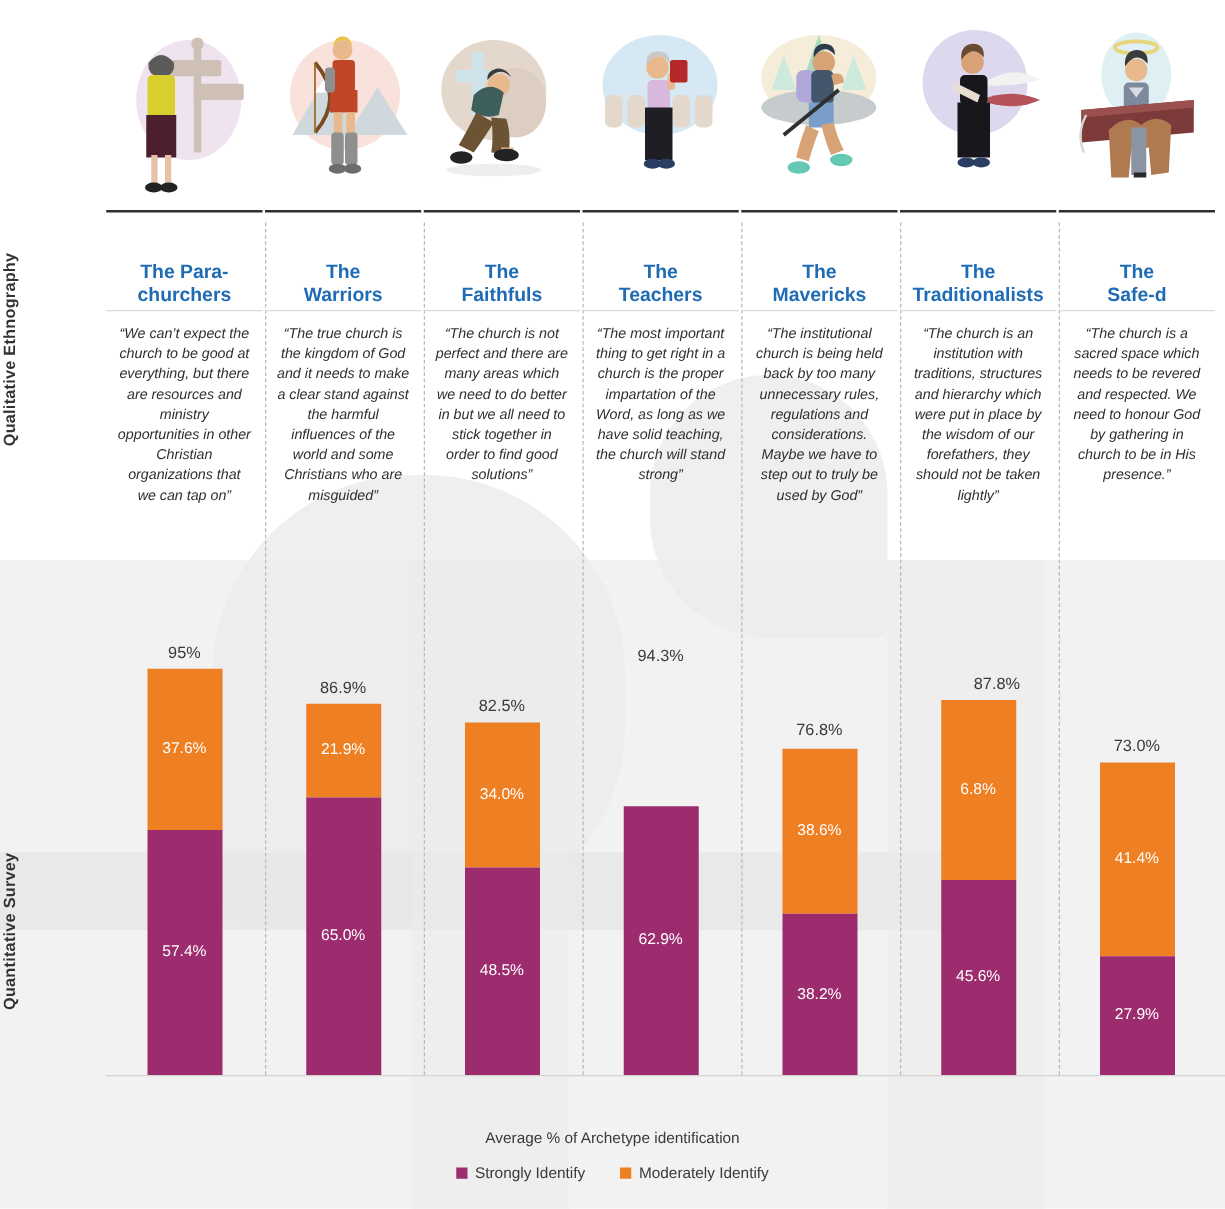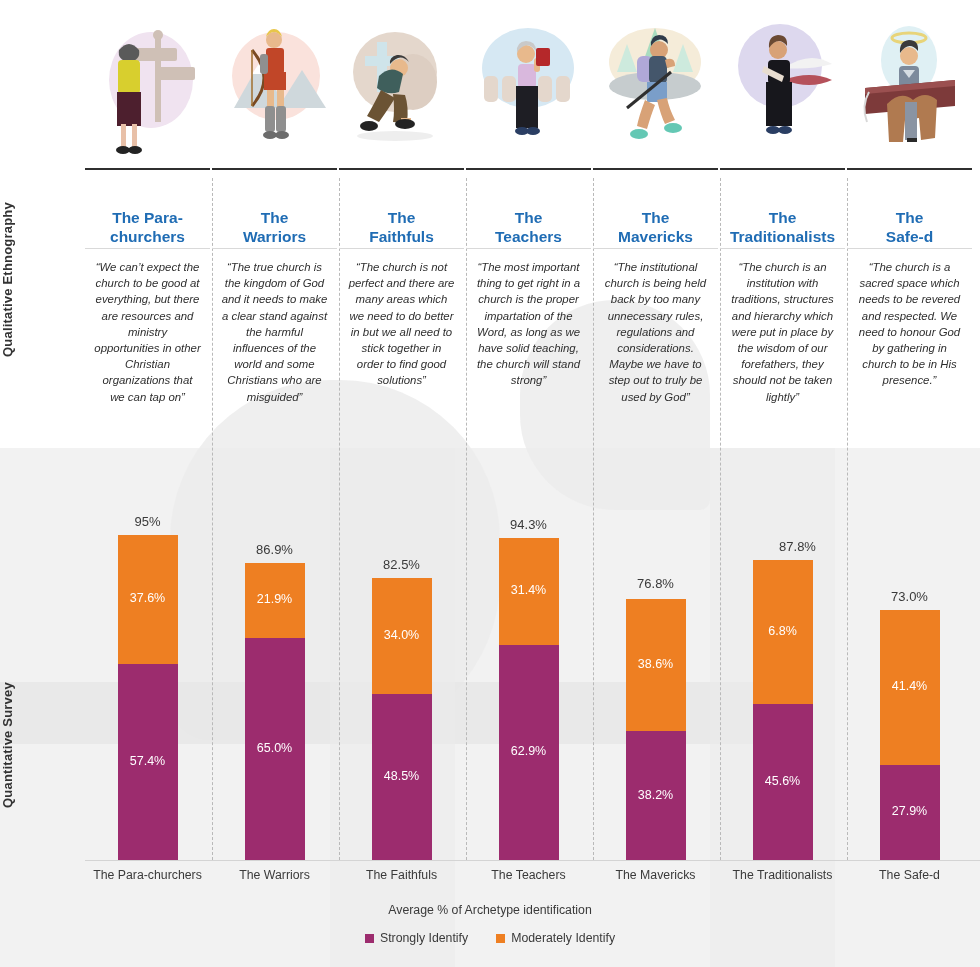--- a/index.html
+++ b/index.html
@@ -364,23 +364,20 @@
             <span class="lbl" style="top: 50.14px;">34.0%</span>
           </div>
           <div class="seg str" style="height: 165.87px;">
             <span class="lbl" style="top: 74.935px;">48.5%</span>
           </div>
         </div>
       </div>
       <div class="barwrap" style="left: 381px;">
         <div class="total" style="bottom: 328.506px;">94.3%</div>
         <div class="bar">
-          <div class="seg mod" style="height: 107.388px;">
-            <span class="lbl" style="top: 45.694px;">31.4%</span>
-          </div>
           <div class="seg str" style="height: 215.118px;">
             <span class="lbl" style="top: 99.559px;">62.9%</span>
           </div>
         </div>
       </div>
       <div class="barwrap" style="left: 508px;">
         <div class="total" style="bottom: 268.656px;">76.8%</div>
         <div class="bar">
           <div class="seg mod" style="height: 132.012px;">
             <span class="lbl" style="top: 58.006px;">38.6%</span>
@@ -408,29 +405,20 @@
             <span class="lbl" style="top: 69.121px;">41.4%</span>
           </div>
           <div class="seg str" style="height: 95.418px;">
             <span class="lbl" style="top: 39.709px;">27.9%</span>
           </div>
         </div>
       </div>
     </div>
   <div class="axis-line" style="left:85px;width:895px;"></div>
 
-  <div class="xlabels" id="xlabels">
-      <div class="xlab">The Para-churchers</div>
-      <div class="xlab">The Warriors</div>
-      <div class="xlab">The Faithfuls</div>
-      <div class="xlab">The Teachers</div>
-      <div class="xlab">The Mavericks</div>
-      <div class="xlab">The Traditionalists</div>
-      <div class="xlab">The Safe-d</div>
-    </div>
 
   <div class="axis-title">Average % of Archetype identification</div>
 
   <div class="legend" id="legend">
       <div class="lg">
         <span class="sw" style="background: rgb(156, 44, 110);"></span>
         <span>Strongly Identify</span>
       </div>
       <div class="lg">
         <span class="sw" style="background: rgb(238, 127, 34);"></span>

